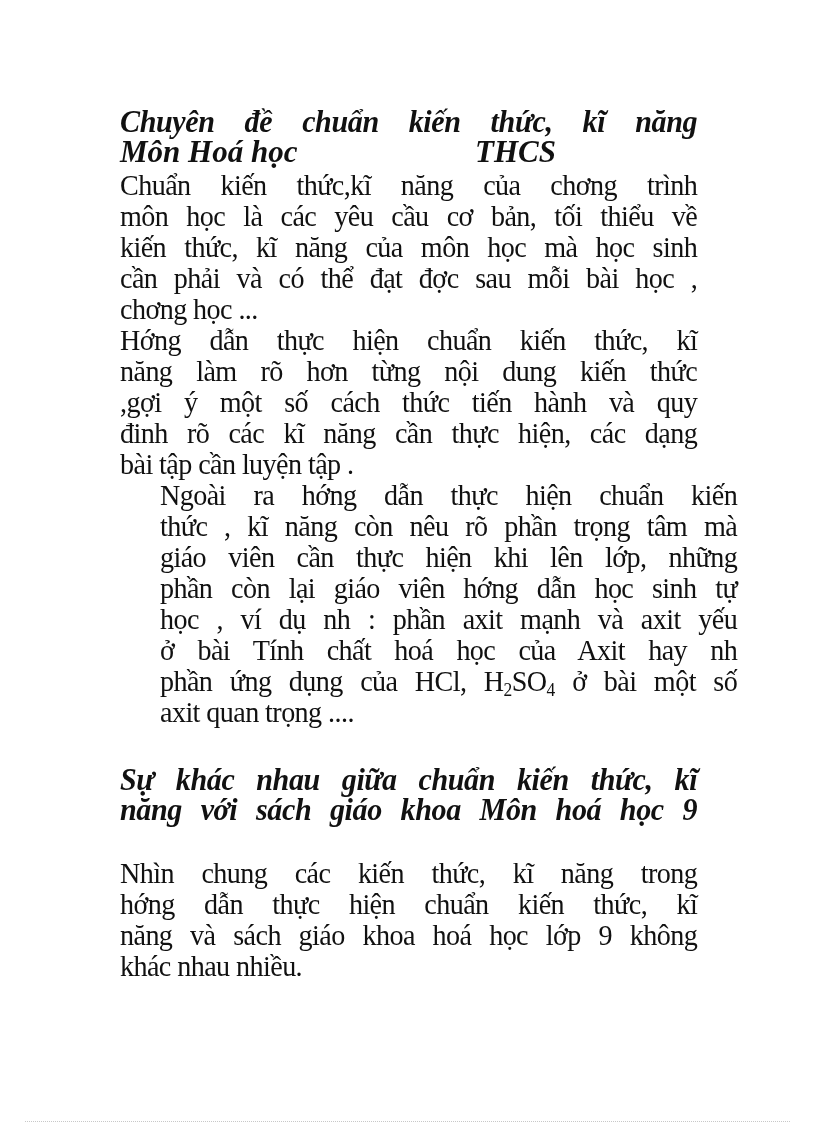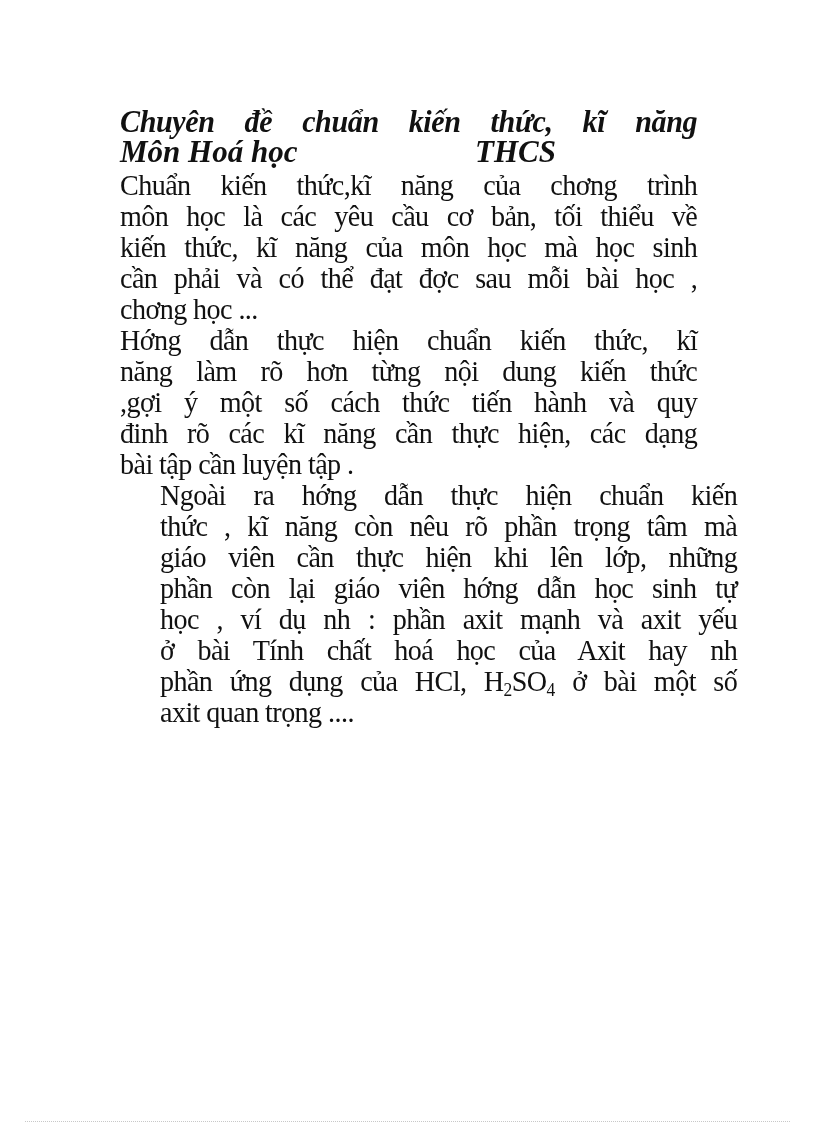--- a/index.html
+++ b/index.html
@@ -111,16 +111,26 @@
     <span class="line">Ngoài ra hớng  dẫn thực hiện chuẩn kiến</span>
     <span class="line">thức , kĩ năng còn nêu rõ phần trọng tâm mà</span>
     <span class="line">giáo viên cần thực hiện khi lên lớp, những</span>
     <span class="line">phần còn lại giáo viên hớng  dẫn học sinh tự</span>
     <span class="line">học , ví dụ nh  : phần axit mạnh và axit yếu</span>
     <span class="line">ở bài Tính chất hoá học của Axit hay nh</span>
     <span class="line"><span>phần ứng dụng của HCl, H</span><sub>2</sub><span>SO</span><sub>4</sub><span> ở bài một số</span></span>
     <span class="line last">axit quan trọng ....</span>
   </div>
 
+  <div class="block heading" style="top:765px;">
+    <span class="line">Sự khác nhau giữa chuẩn kiến thức, kĩ</span>
+    <span class="line">năng với sách giáo khoa Môn hoá học 9</span>
+  </div>
 
+  <div class="block" style="top:858px;">
+    <span class="line">Nhìn chung các kiến thức, kĩ năng trong</span>
+    <span class="line">hớng  dẫn thực hiện chuẩn kiến thức, kĩ</span>
+    <span class="line">năng và sách giáo khoa hoá học lớp 9 không</span>
+    <span class="line last">khác nhau nhiều.</span>
+  </div>
 
   <div class="dotted"></div>
 </div>
 
 </body></html>

